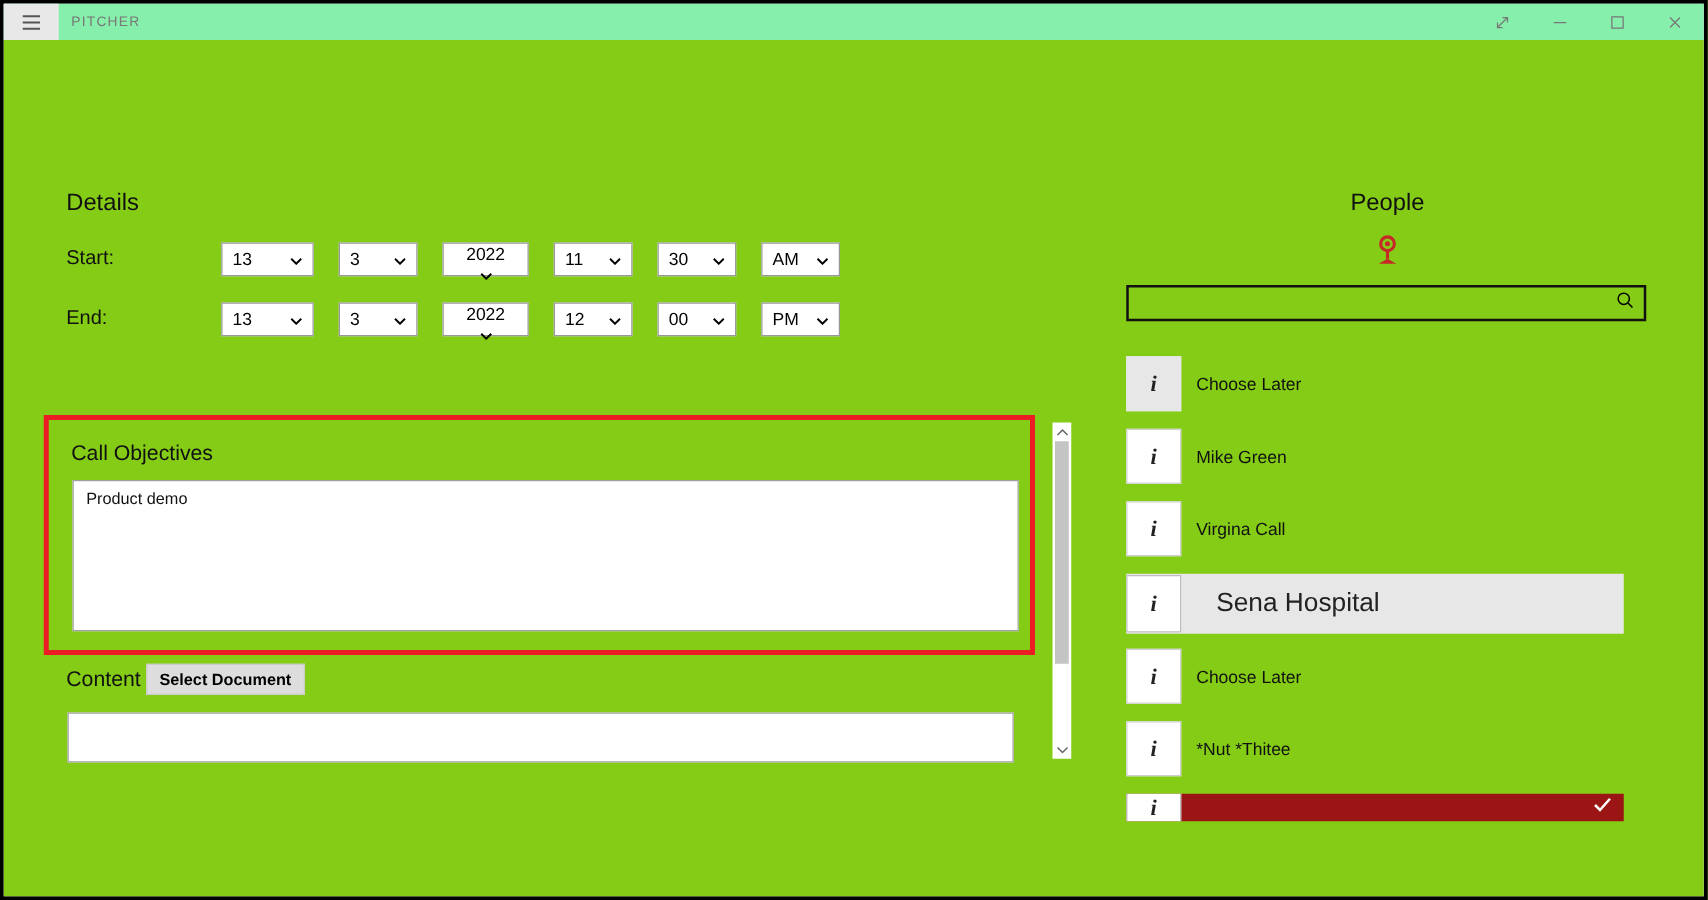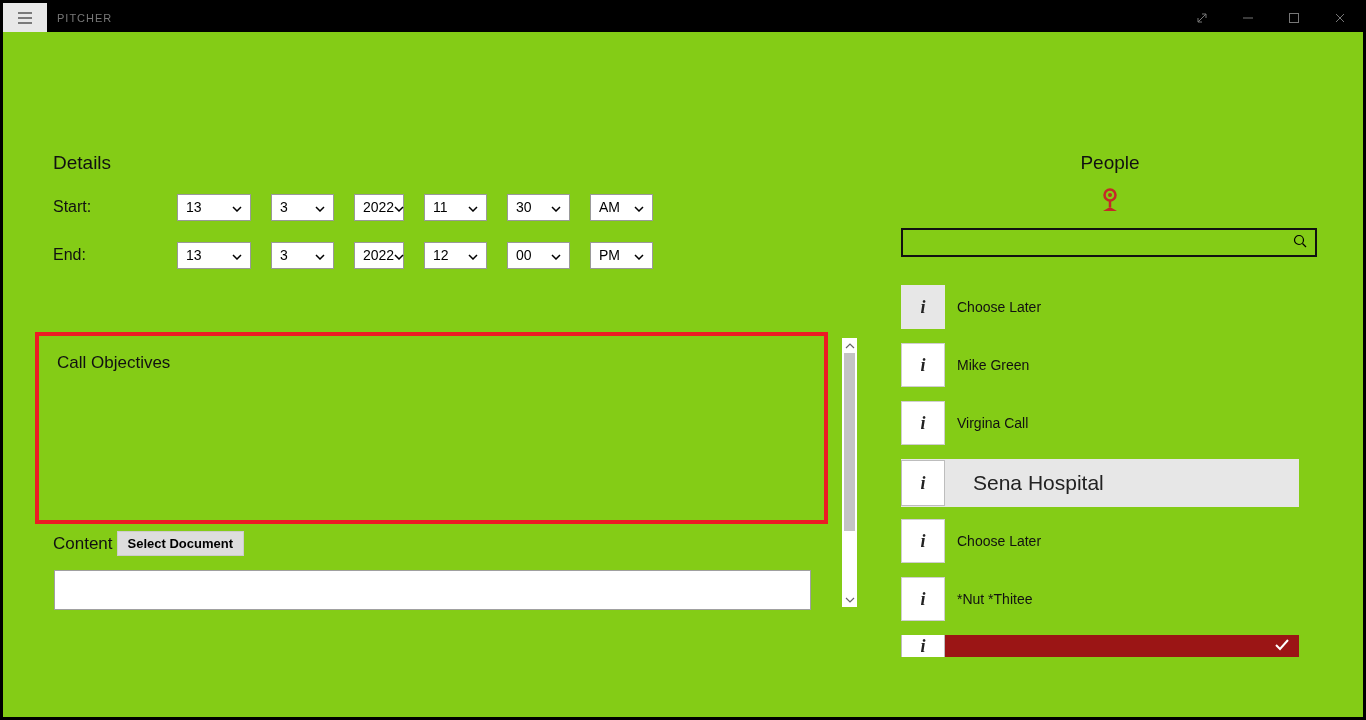--- a/index.html
+++ b/index.html
@@ -1,33 +1,33 @@
 <!DOCTYPE html>
 <html><head>
 <meta charset="utf-8">
 <style>
 * { margin:0; padding:0; box-sizing:border-box; font-family:"Segoe UI",Arial,sans-serif; }
 html,body { width:1366px; height:720px; background:#000; }
 .frame { position:absolute; top:3px; left:3px; width:1360px; height:714px; background:#fff; }
-.titlebar { height:29px; background:#000000; display:flex; align-items:center; font-size:12px; color:#555; }
+.titlebar { height:29px; background:#86efac; display:flex; align-items:center; font-size:12px; color:#555; }
 .hamburger { width:44px; height:29px; display:flex; align-items:center; justify-content:center; background:#e8e8e8; cursor:pointer; }
 .hamburger svg { width:14px; height:12px; }
 .app-title { padding-left:10px; letter-spacing:1px; font-size:11px; color:#777; }
 .titlespacer { flex:1; }
 .winbtn { width:46px; height:29px; display:flex; align-items:center; justify-content:center; cursor:pointer; color:#666; }
 .content-area { position:absolute; top:29px; left:0; right:0; bottom:0; background:#84cc16; }
 .main-region { position:absolute; top:0; left:0; right:0; bottom:90px; padding:0; }
 .left-pane { position:absolute; left:50px; top:120px; width:800px; }
 .section-heading { font-size:19px; font-weight:400; color:#111; margin-bottom:18px; }
 .row { display:flex; align-items:center; height:30px; margin-bottom:18px; }
 .rowlabel { width:124px; font-size:16px; color:#111; }
 .sel { height:27px; border:1px solid #999; background:#fff; display:flex; align-items:center; justify-content:space-between; padding:0 8px; margin-right:20px; cursor:pointer; font-size:14px; }
 .sel.w-day { width:74px; }
 .sel.w-mon { width:63px; }
-.sel.w-year { width:50px; }
+.sel.w-year { width:69px;flex-direction:column; }
 .sel.w-hr { width:63px; }
 .sel.w-min { width:63px; }
 .sel.w-ampm { width:63px; margin-right:0; }
 .chev { display:inline-block; }
 .chev svg { width:10px; height:6px; }
 
 .scroll-region { position:absolute; left:32px; top:300px; width:822px; height:285px; }
 .scrollbar { position:absolute; left:807px; top:6px; width:15px; height:269px; background:#fff; }
 .scroll-a { width:15px; height:15px; display:flex; align-items:center; justify-content:center; color:#666; cursor:pointer; }
 .scroll-track { position:absolute; top:15px; bottom:15px; left:0; width:15px; }
@@ -180,20 +180,23 @@
               <span class="chev"><svg viewBox="0 0 10 6">
                   <path d="M1 1 L5 5 L9 1" stroke="#000" stroke-width="1.5" fill="none"></path>
                 </svg></span>
             </div>
         </div>
       </div>
 
       <div class="scroll-region">
         <div class="redbox">
           <div class="co-head">Call Objectives</div>
+          <div class="co-area">
+            <div class="co-txt">Product demo</div>
+          </div>
         </div>
         <div class="content-row">
           <div class="content-lbl">Content</div>
           <div class="selectdoc">Select Document</div>
         </div>
         <div class="content-box"></div>
 
         <div class="scrollbar">
           <div class="scroll-a">
               <svg width="10" height="6" viewBox="0 0 10 6">

